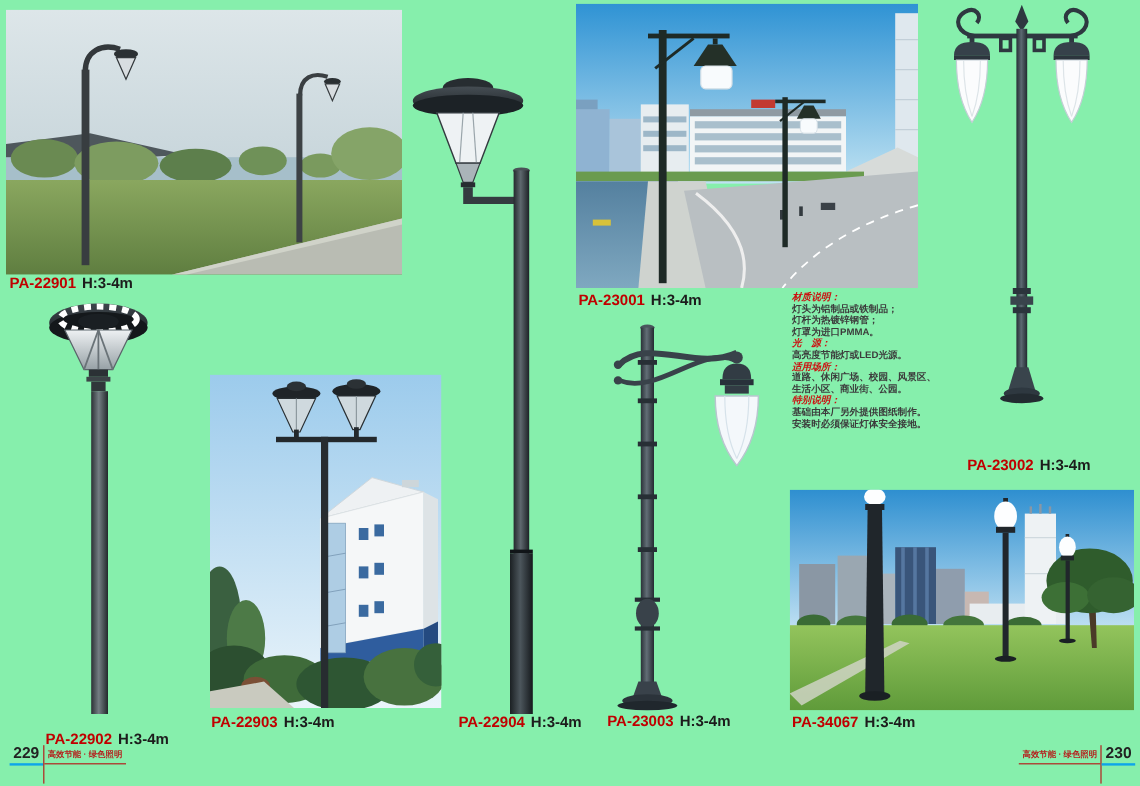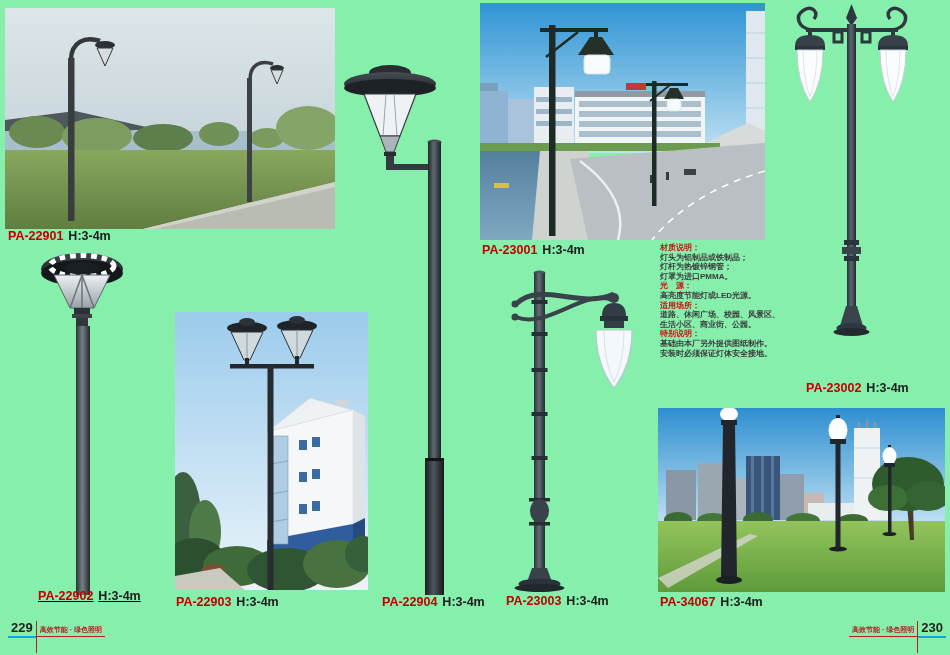--- a/index.html
+++ b/index.html
@@ -6,21 +6,21 @@
   .page{position:relative;width:950px;height:655px;background:#86efac;overflow:hidden;
         font-family:"Liberation Sans",sans-serif;}
   .abs{position:absolute;}
   .photo{position:absolute;overflow:hidden;}
   .photo svg, .lampfig svg{display:block;}
   .plabel{position:absolute;font-size:12.5px;font-weight:700;white-space:nowrap;letter-spacing:0;}
   .plabel .code{color:#c00000;}
   .plabel .h{color:#1c1c1c;margin-left:5px;font-weight:600;}
   .specs{position:absolute;left:660px;top:243px;width:134px;font-size:8px;line-height:9.6px;
          font-weight:700;color:#3c3c3c;}
-  .specs .t{color:#cc1111;}
+  .specs .t{color:#cc1111;font-style:italic;}
   .footer{position:absolute;display:flex;align-items:flex-start;}
   .footer .num{font-size:13px;font-weight:700;color:#222;border-bottom:2px solid #0ea5e9;
                padding:0 3px 1px 3px;line-height:14px;}
   .footer .vr{width:1px;height:32px;background:#b5211e;}
   .footer .slogan{font-size:7px;font-weight:700;color:#b5211e;border-bottom:1px solid #b5211e;
                   padding:4px 3px 2px 3px;line-height:9px;}
   .f-left{left:8px;top:621px;}
   .f-right{right:4px;top:621px;}
 </style>
 </head>
@@ -102,21 +102,21 @@
         <line x1="60" y1="27" x2="72" y2="60" stroke="#6a7378" stroke-width="1.5"></line>
       </g>
       <g>
         <rect x="52" y="60" width="16" height="6" fill="#2b3135"></rect>
         <rect x="50" y="66" width="20" height="4" fill="#3c4347"></rect>
         <rect x="54" y="70" width="12" height="8" fill="#30363a"></rect>
       </g>
       <rect x="54" y="78" width="14" height="269" fill="url(#poleg1)"></rect>
     </svg>
   </div>
-  <div class="plabel" style="left:38px;top:589px;text-decoration:underline;">
+  <div class="plabel" style="left:38px;top:609px;">
     <span class="code">PA-22902</span><span class="h">H:3-4m</span>
   </div>
 
   <div class="photo" style="left:175px;top:312px;width:193px;height:278px;">
     <svg width="193" height="278" viewBox="0 0 193 278">
       <defs>
         <linearGradient id="sky3" x1="0" y1="0" x2="0" y2="1">
           <stop offset="0" stop-color="#9ccbec"></stop>
             <stop offset="1" stop-color="#eaf4fa"></stop>
         </linearGradient>

